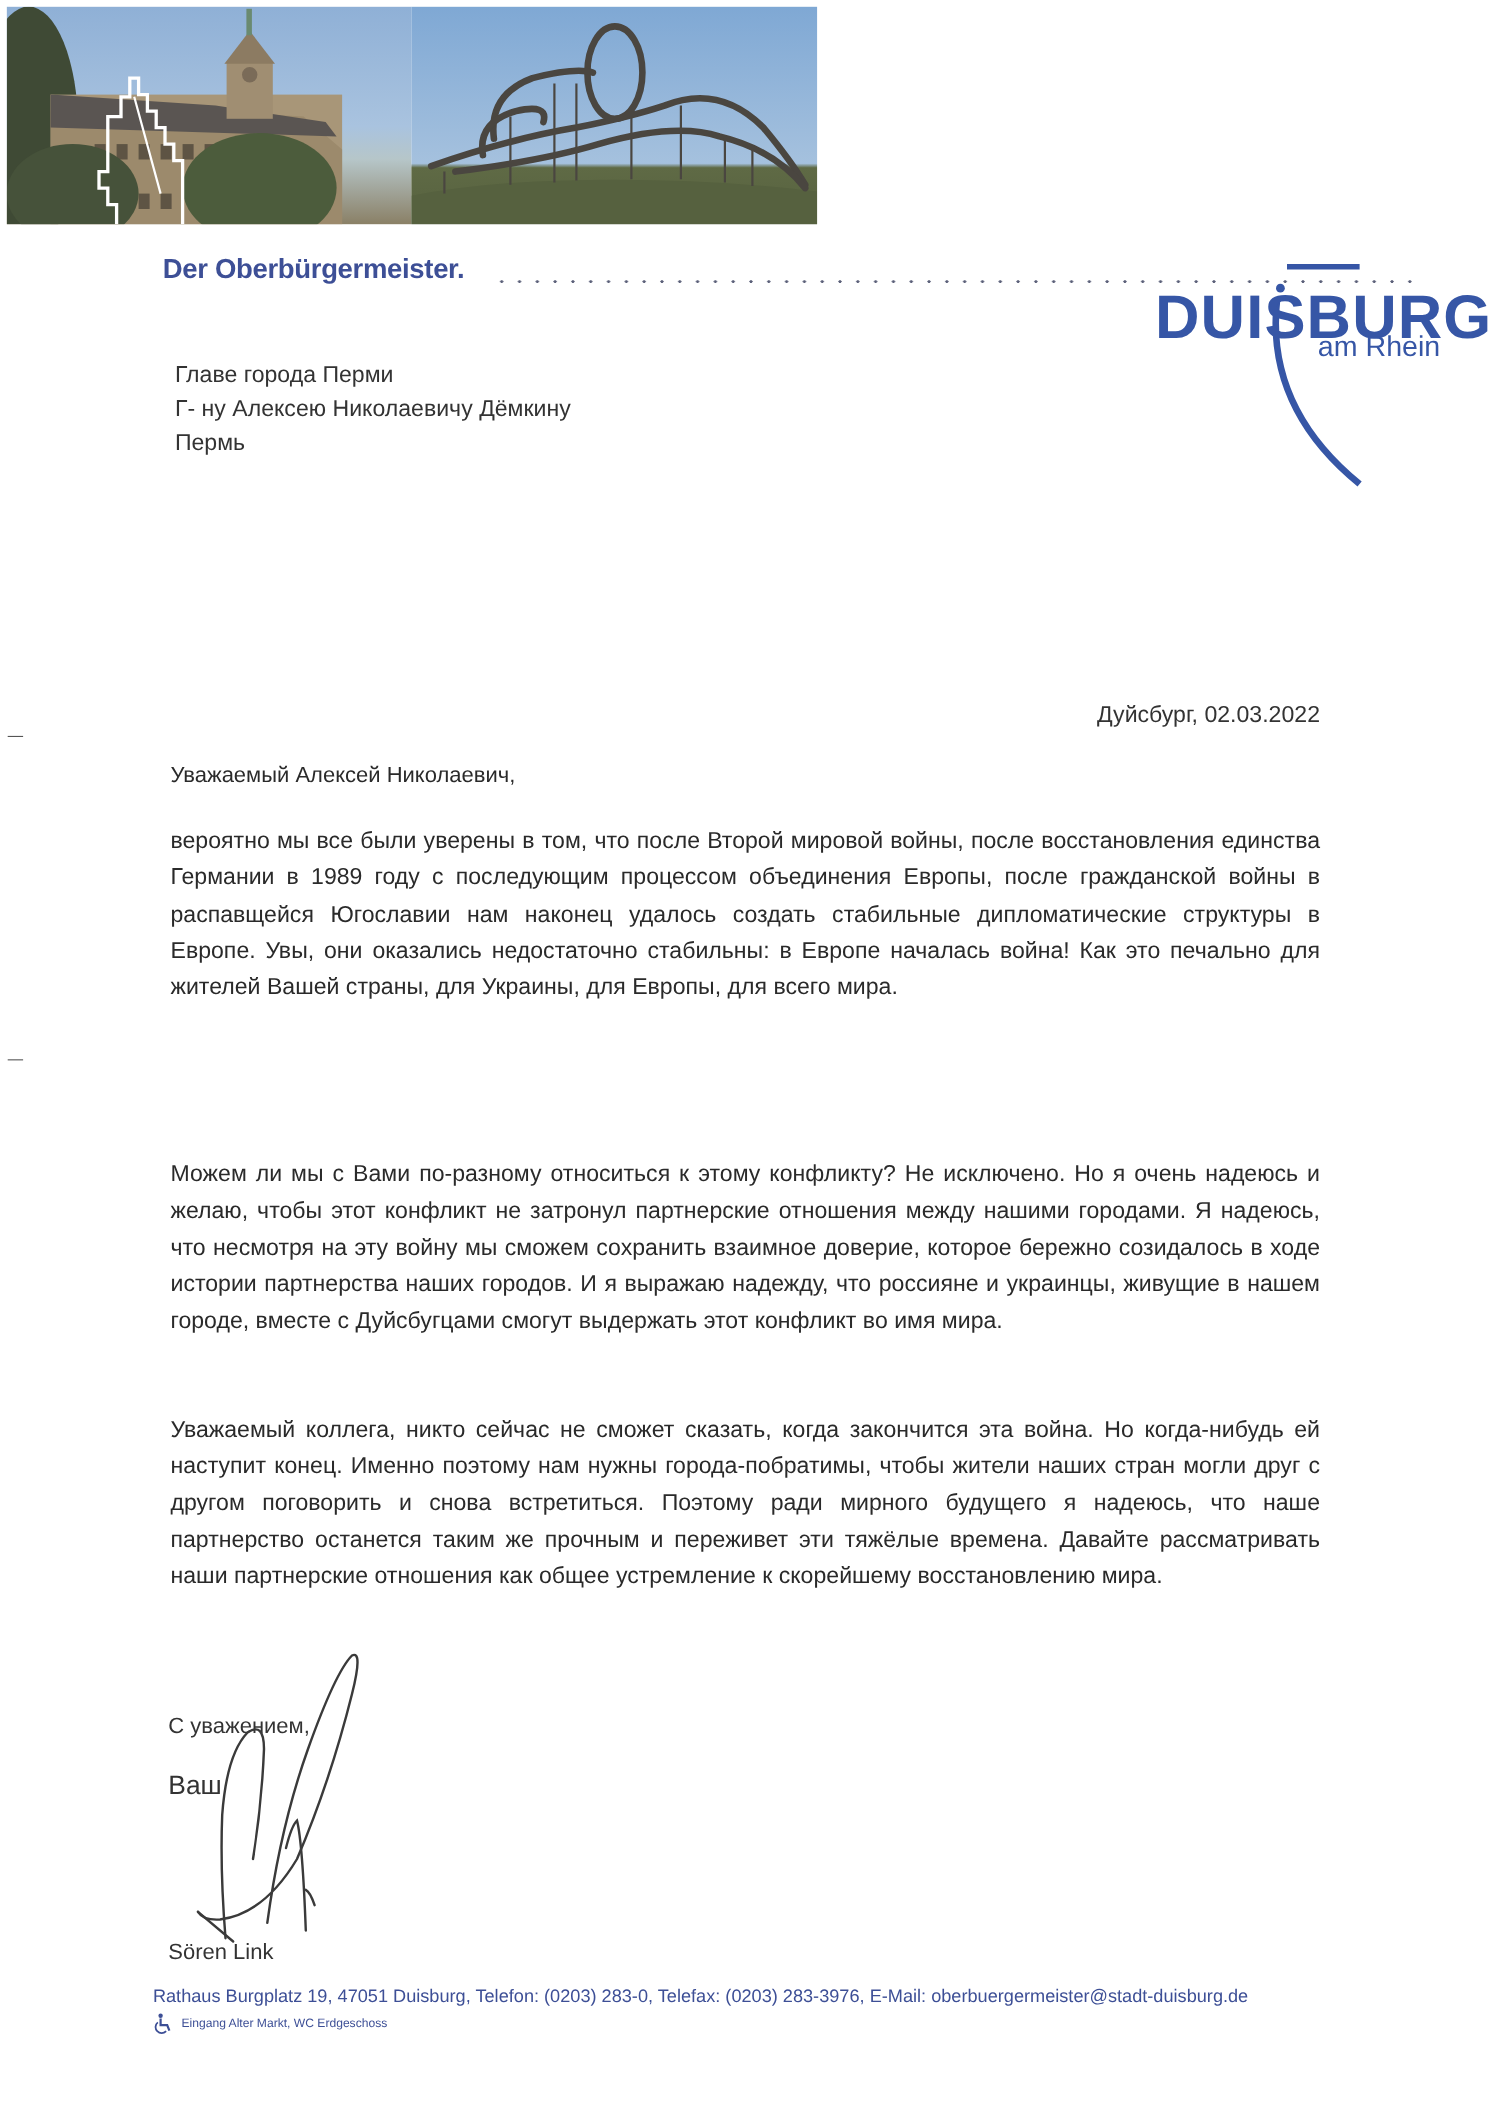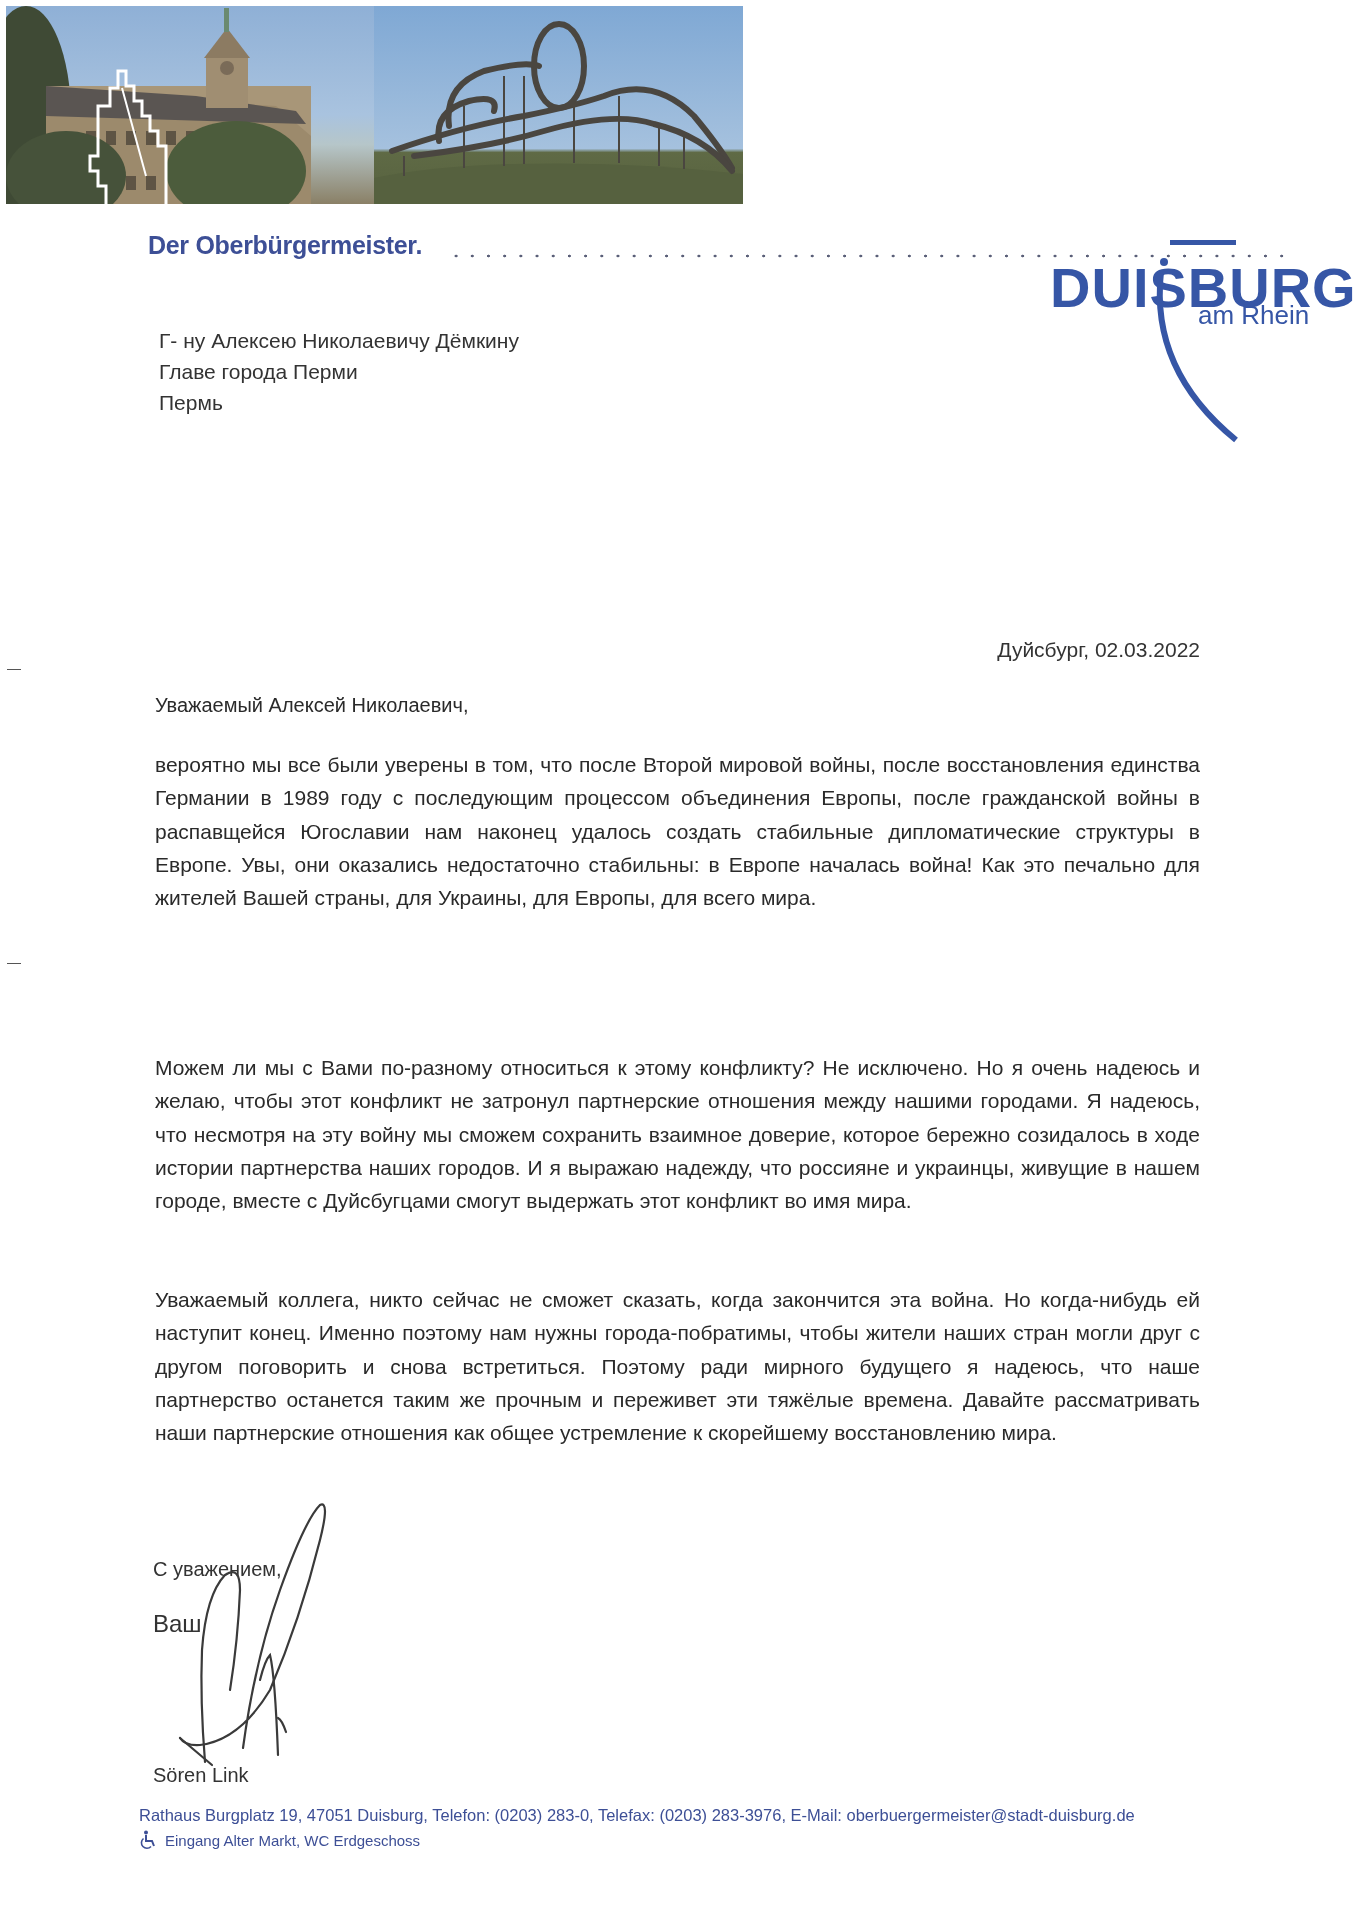--- a/index.html
+++ b/index.html
@@ -39,21 +39,21 @@
   .p1 { top: 748px; }
   .p2 { top: 1020px; margin-top: 31px; }
   .p3 { top: 1283px; }
 
   .closing { position: absolute; left: 153px; top: 1558px; font-size: 20px; color: #333; }
   .yours { position: absolute; left: 153px; top: 1610px; font-size: 24px; color: #333; }
   .signature { position: absolute; left: 140px; top: 1500px; width: 320px; height: 290px; pointer-events: none; }
   .signer { position: absolute; left: 153px; top: 1764px; font-size: 20px; color: #333; }
 
   .footer1 { position: absolute; left: 139px; top: 1806px; font-size: 16.5px; color: #3d4f96; white-space: nowrap; }
-  .footer2 { position: absolute; left: 139px; top: 1830px; font-size: 15px; color: #3d4f96; white-space: nowrap; display: flex; align-items: center; gap: 8px; justify-content: flex-end; }
+  .footer2 { position: absolute; left: 139px; top: 1830px; font-size: 11px; color: #3d4f96; white-space: nowrap; display: flex; align-items: center; gap: 8px; justify-content: flex-end; }
   .wheel { width: 18px; height: 20px; }
 </style>
 </head>
 <body>
 
 <div class="photos">
   <div class="photo photo-left">
     <svg viewBox="0 0 368 198" preserveAspectRatio="none">
 
       <ellipse cx="20" cy="110" rx="45" ry="110" fill="#3f4a35"></ellipse>
@@ -120,22 +120,22 @@
   <svg width="300" height="220" viewBox="0 0 300 220">
     <rect x="130" y="10" width="66" height="5" fill="#3656a6"></rect>
     <circle cx="124" cy="32" r="4" fill="#3656a6"></circle>
     <path d="M121,42 Q110,140 196,210" fill="none" stroke="#3656a6" stroke-width="6"></path>
   </svg>
   <div class="logo-word">DUISBURG</div>
   <div class="logo-sub">am Rhein</div>
 </div>
 
 <div class="address">
+  <div>Главе города Перми</div>
   <div>Г- ну Алексею Николаевичу Дёмкину</div>
-  <div>Главе города Перми</div>
   <div>Пермь</div>
 </div>
 
 <div class="fold-mark" style="top:669px"></div>
 <div class="fold-mark" style="top:963px"></div>
 
 <div class="date">Дуйсбург, 02.03.2022</div>
 
 <div class="salutation">Уважаемый Алексей Николаевич,</div>
 <div class="para p1">вероятно мы все были уверены в том, что после Второй мировой войны, после восстановления единства Германии в 1989 году с последующим процессом объединения Европы, после гражданской войны в распавщейся Югославии нам наконец удалось создать стабильные дипломатические структуры в Европе. Увы, они оказались недостаточно стабильны: в Европе началась война! Как это печально для жителей Вашей страны, для Украины, для Европы, для всего мира.</div>

